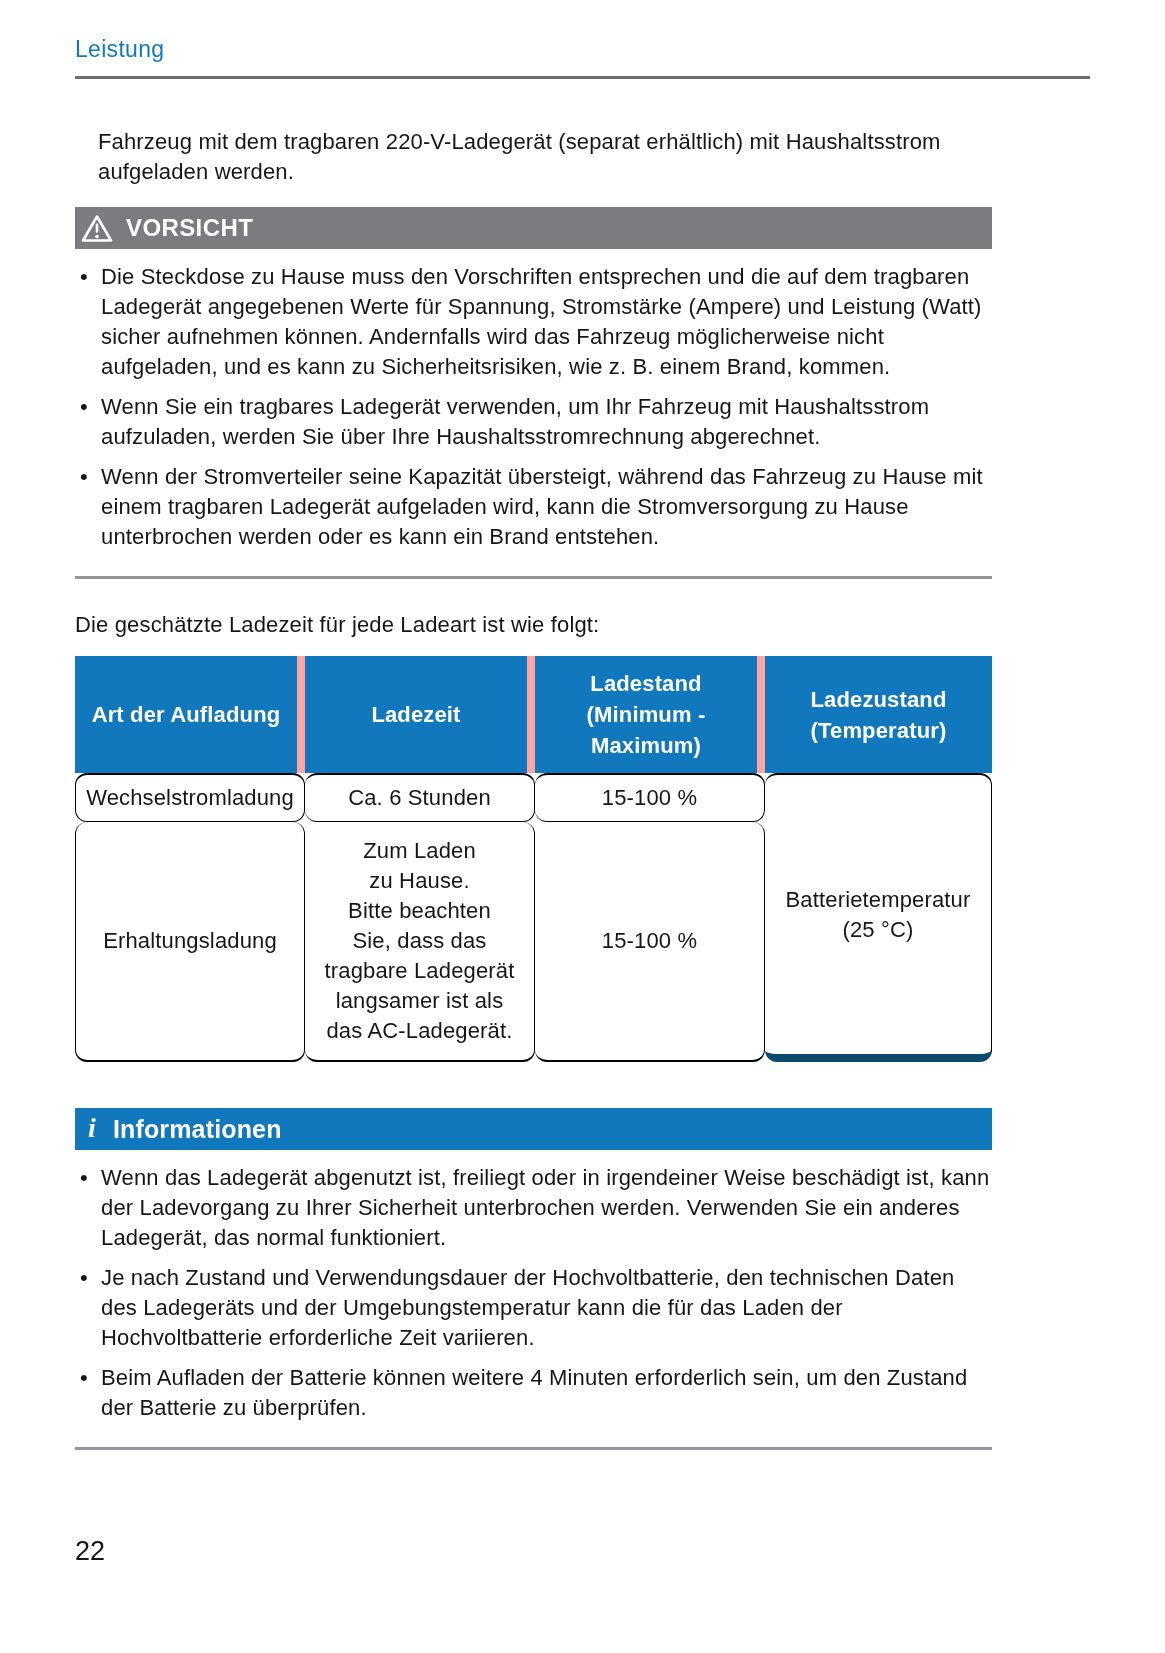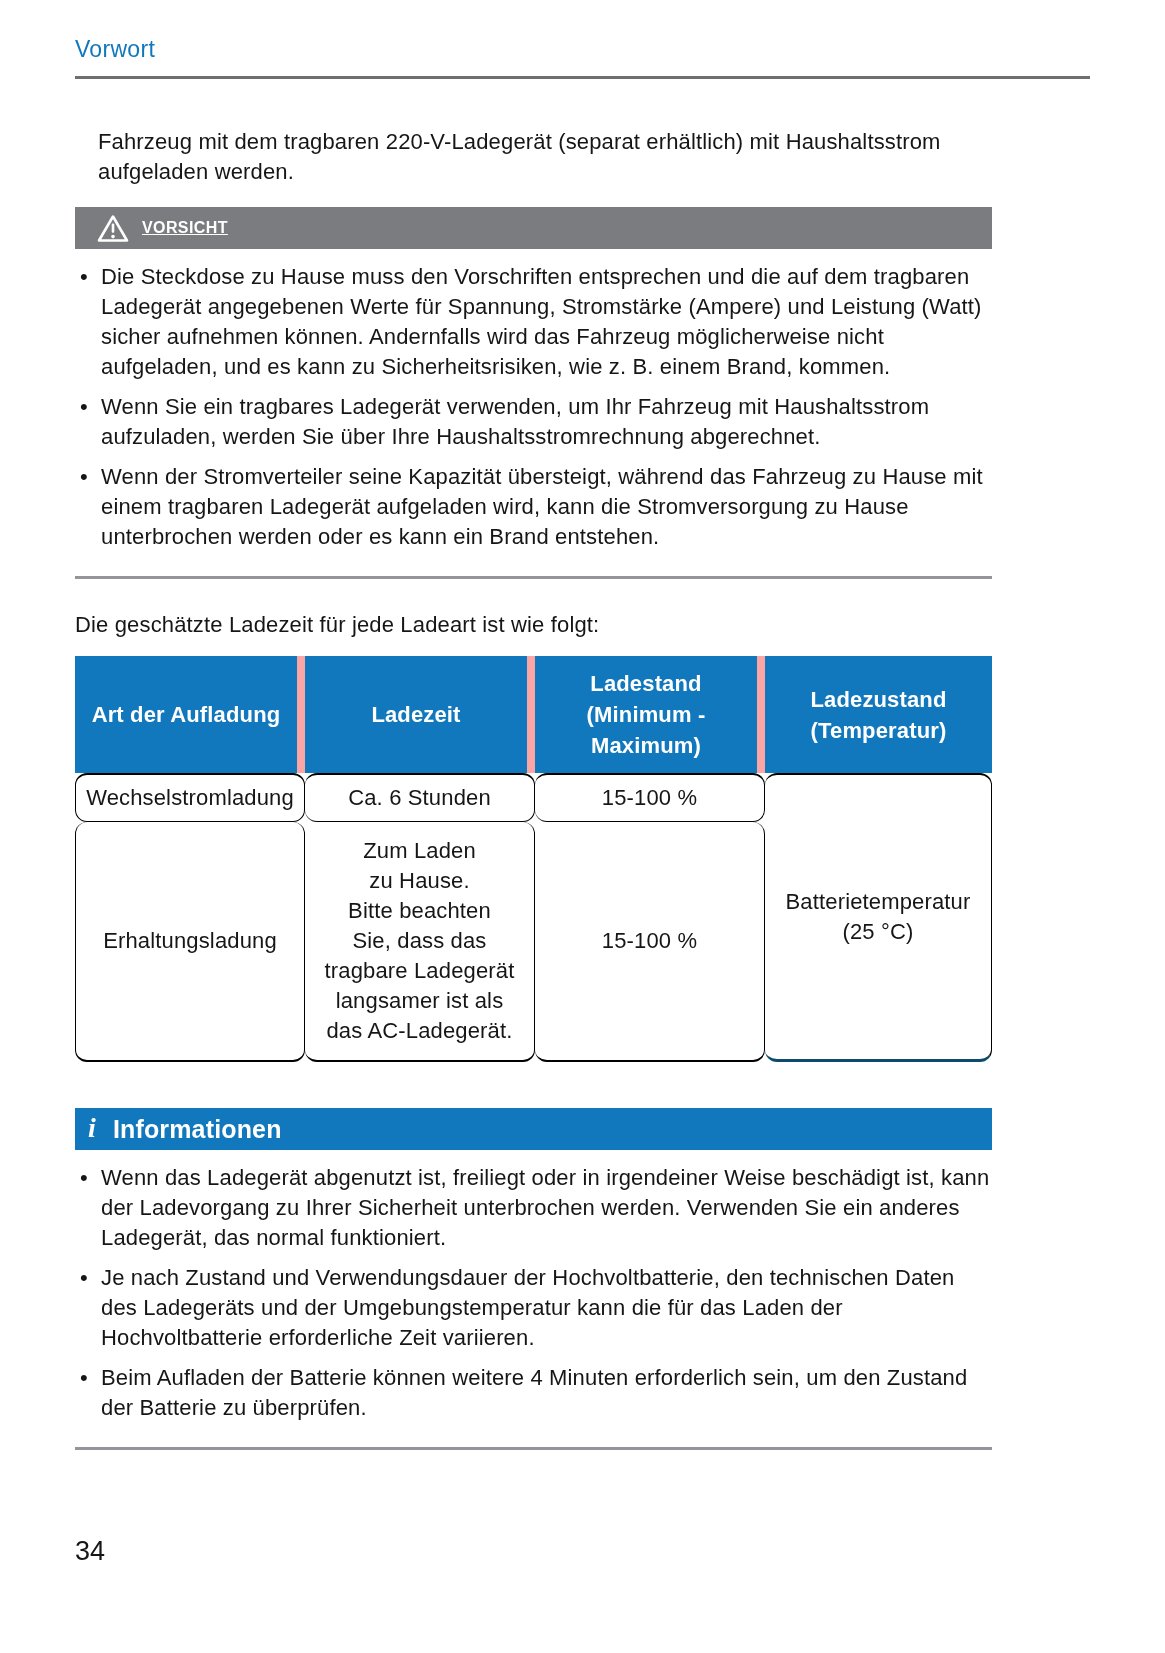--- a/index.html
+++ b/index.html
@@ -37,21 +37,21 @@
   .intro-text { margin: 48px 0 16px 23px; }
   
   .banner {
     margin-top: 20px;
     height: 42px;
     display: flex;
     align-items: center;
     color: #ffffff;
     font-weight: bold;
   }
-  .banner-caution { background: #7b7c7f; padding-left: 22px; gap: 13px; font-size: 16px; letter-spacing: 0.4px; text-decoration: underline; }
+  .banner-caution { background: #7b7c7f; padding-left: 6px; gap: 13px; font-size: 24px; letter-spacing: 0.4px; }
   .banner-info { background: #1278bd; padding-left: 13px; gap: 17px; font-size: 25px; margin-top: 46px; }
   .warning-icon { display: flex; align-items: center; }
   .info-icon {
     font-family: "Liberation Serif", serif;
     font-style: italic;
     font-weight: bold;
     font-size: 28px;
     line-height: 1;
     padding-bottom: 3px;
   }
@@ -98,38 +98,38 @@
     line-height: 30px;
     padding: 8px 8px;
     border-right: 1px solid #000000;
     border-bottom: 1px solid #000000;
     background: #ffffff;
     border-radius: 12px;
   }
   .charge-table tbody tr:first-child td { border-top: 2px solid #000000; }
   .charge-table td:first-child { border-left: 1px solid #000000; }
   .charge-table tr.row-maint td { border-bottom: 2px solid #000000; }
-  .charge-table td.cell-condition { border-bottom: 3px solid #0c4a6e; }
+  .charge-table td.cell-condition { border-bottom: 8px solid #0c4a6e; }
   .charge-table td.tall { padding: 14px 8px; }
   .pre { white-space: pre-line; }
   
   footer {
     margin-top: auto;
     padding-bottom: 86px;
     font-size: 27px;
     color: #161616;
   }
 </style>
 </head>
 <body>
 
 <div class="page">
 
   <header class="doc-header">
-    <div class="section-title">Vorwort</div>
+    <div class="section-title">Leistung</div>
     <div class="header-rule"></div>
   </header>
 
   <main>
 
     <p class="intro-text">Fahrzeug mit dem tragbaren 220-V-Ladegerät (separat erhältlich) mit Haushaltsstrom aufgeladen werden.</p>
 
     <div class="banner banner-caution">
       <span class="warning-icon">
         <svg width="32" height="29" viewBox="0 0 32 29" aria-hidden="true">
@@ -200,16 +200,16 @@
       <li>Wenn das Ladegerät abgenutzt ist, freiliegt oder in irgendeiner Weise beschädigt ist, kann der Ladevorgang zu Ihrer Sicherheit unterbrochen werden. Verwenden Sie ein anderes Ladegerät, das normal funktioniert.</li>
       <li>Je nach Zustand und Verwendungsdauer der Hochvoltbatterie, den technischen Daten des Ladegeräts und der Umgebungstemperatur kann die für das Laden der Hochvoltbatterie erforderliche Zeit variieren.</li>
       <li>Beim Aufladen der Batterie können weitere 4 Minuten erforderlich sein, um den Zustand der Batterie zu überprüfen.</li>
     </ul>
 
     <div class="section-rule"></div>
 
   </main>
 
   <footer>
-    <span>34</span>
+    <span>22</span>
   </footer>
 
 </div>
 
 </body></html>

